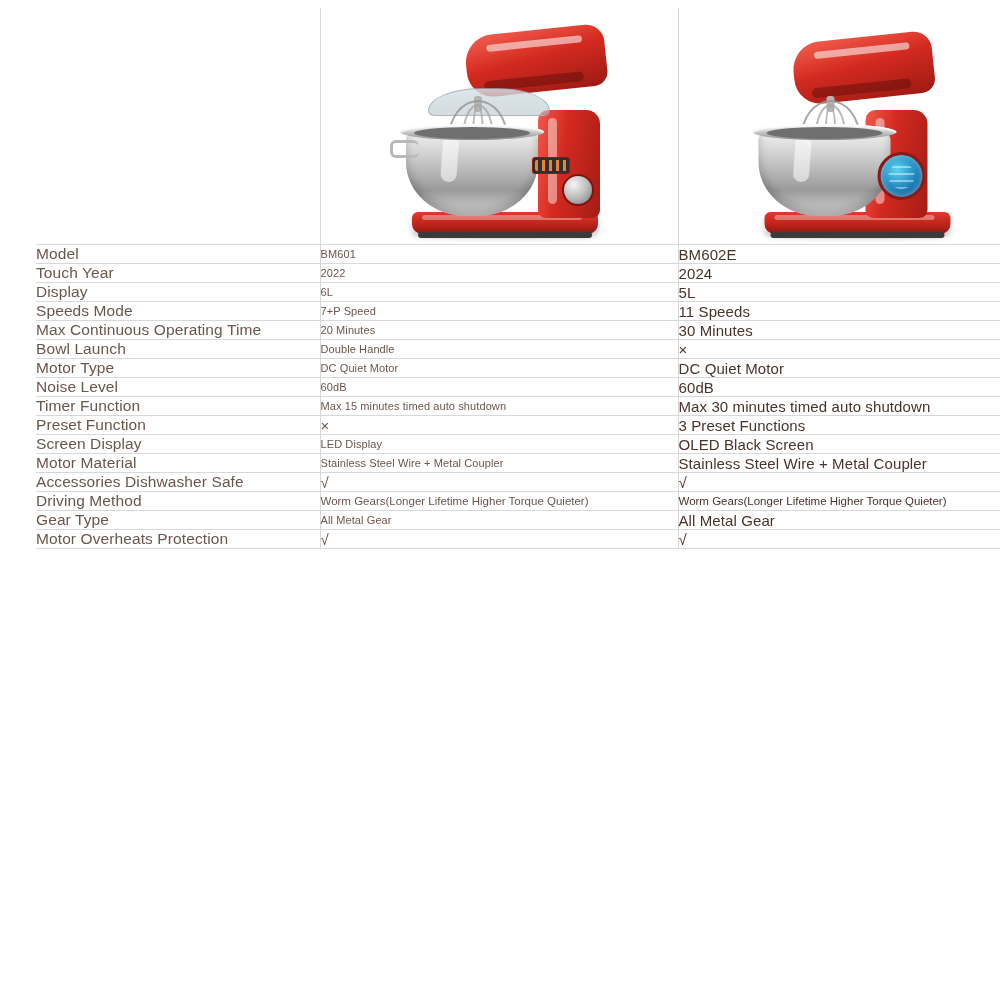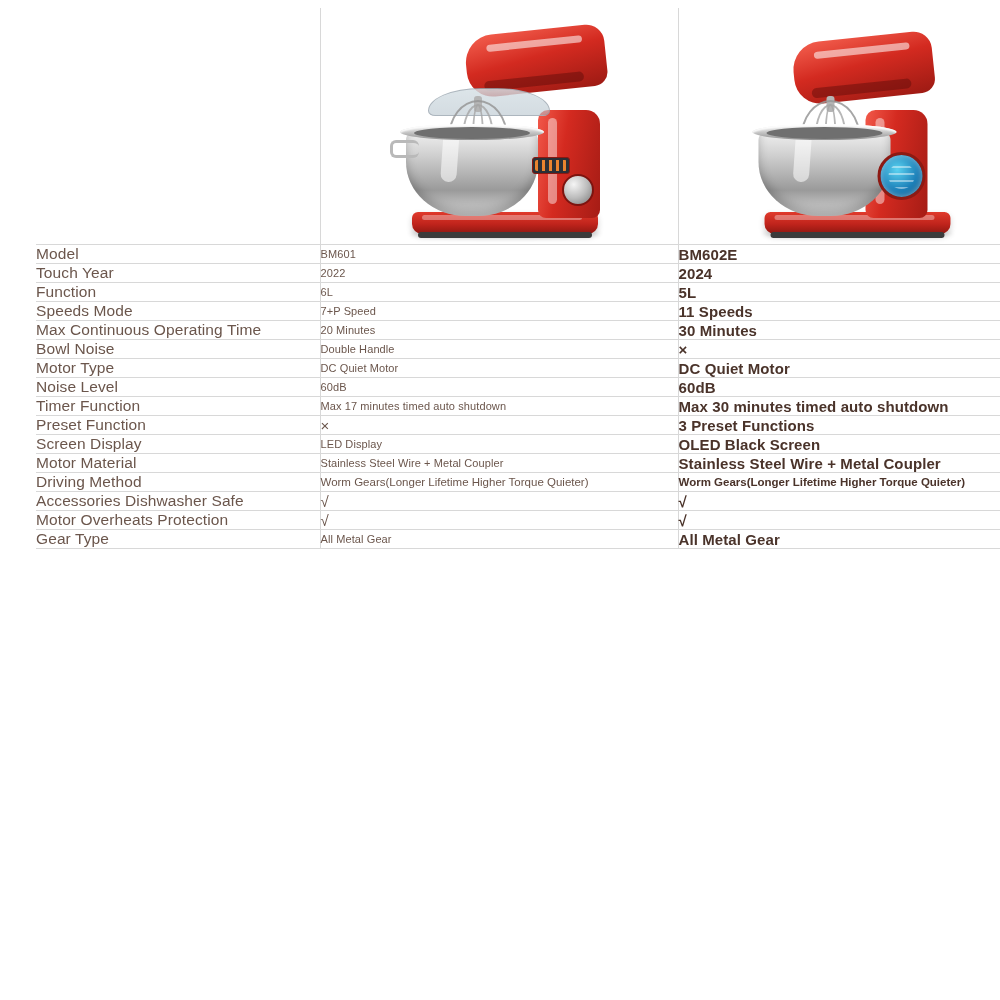--- a/index.html
+++ b/index.html
@@ -52,21 +52,21 @@
   }
   .val-a {
     font-size: 11px;
     color: #6b564c;
     padding: 12px 10px 12px 14px;
     letter-spacing: 0.1px;
   }
   .val-b {
     font-size: 15px;
     color: #4a332a;
-    font-weight: bold;
+    font-weight: normal;
     padding: 12px 10px 12px 14px;
     letter-spacing: 0.1px;
   }
   .small-note {
     font-size: 11.5px;
     letter-spacing: 0px;
   }
   .mark {
     font-size: 15px;
   }
@@ -382,85 +382,85 @@
         <td class="label-cell">Model</td>
         <td class="sep-l val-a">BM601</td>
         <td class="sep-l val-b">BM602E</td>
       </tr>
       <tr>
         <td class="label-cell">Touch Year</td>
         <td class="sep-l val-a">2022</td>
         <td class="sep-l val-b">2024</td>
       </tr>
       <tr>
-        <td class="label-cell">Function</td>
+        <td class="label-cell">Display</td>
         <td class="sep-l val-a">6L</td>
         <td class="sep-l val-b">5L</td>
       </tr>
       <tr>
         <td class="label-cell">Speeds Mode</td>
         <td class="sep-l val-a">7+P Speed</td>
         <td class="sep-l val-b">11 Speeds</td>
       </tr>
       <tr>
         <td class="label-cell">Max Continuous Operating Time</td>
         <td class="sep-l val-a">20 Minutes</td>
         <td class="sep-l val-b">30 Minutes</td>
       </tr>
       <tr>
-        <td class="label-cell">Bowl Noise</td>
+        <td class="label-cell">Bowl Launch</td>
         <td class="sep-l val-a">Double Handle</td>
         <td class="sep-l val-b mark">×</td>
       </tr>
       <tr>
         <td class="label-cell">Motor Type</td>
         <td class="sep-l val-a">DC Quiet Motor</td>
         <td class="sep-l val-b">DC Quiet Motor</td>
       </tr>
       <tr>
         <td class="label-cell">Noise Level</td>
         <td class="sep-l val-a">60dB</td>
         <td class="sep-l val-b">60dB</td>
       </tr>
       <tr>
         <td class="label-cell">Timer Function</td>
-        <td class="sep-l val-a">Max 17 minutes timed auto shutdown</td>
+        <td class="sep-l val-a">Max 15 minutes timed auto shutdown</td>
         <td class="sep-l val-b">Max 30 minutes timed auto shutdown</td>
       </tr>
       <tr>
         <td class="label-cell">Preset Function</td>
         <td class="sep-l val-a mark">×</td>
         <td class="sep-l val-b">3 Preset Functions</td>
       </tr>
       <tr>
         <td class="label-cell">Screen Display</td>
         <td class="sep-l val-a">LED Display</td>
         <td class="sep-l val-b">OLED Black Screen</td>
       </tr>
       <tr>
         <td class="label-cell">Motor Material</td>
         <td class="sep-l val-a">Stainless Steel Wire + Metal Coupler</td>
         <td class="sep-l val-b">Stainless Steel Wire + Metal Coupler</td>
       </tr>
       <tr>
+        <td class="label-cell">Accessories Dishwasher Safe</td>
+        <td class="sep-l val-a mark">√</td>
+        <td class="sep-l val-b mark">√</td>
+      </tr>
+      <tr>
         <td class="label-cell">Driving Method</td>
         <td class="sep-l val-a small-note">Worm Gears(Longer Lifetime Higher Torque Quieter)</td>
         <td class="sep-l val-b small-note">Worm Gears(Longer Lifetime Higher Torque Quieter)</td>
       </tr>
       <tr>
-        <td class="label-cell">Accessories Dishwasher Safe</td>
-        <td class="sep-l val-a mark">√</td>
-        <td class="sep-l val-b mark">√</td>
+        <td class="label-cell">Gear Type</td>
+        <td class="sep-l val-a">All Metal Gear</td>
+        <td class="sep-l val-b">All Metal Gear</td>
       </tr>
       <tr>
         <td class="label-cell">Motor Overheats Protection</td>
         <td class="sep-l val-a mark">√</td>
         <td class="sep-l val-b mark">√</td>
       </tr>
-      <tr>
-        <td class="label-cell">Gear Type</td>
-        <td class="sep-l val-a">All Metal Gear</td>
-        <td class="sep-l val-b">All Metal Gear</td>
-      </tr>
 
     </tbody>
   </table>
 </div>
 
 </body></html>

